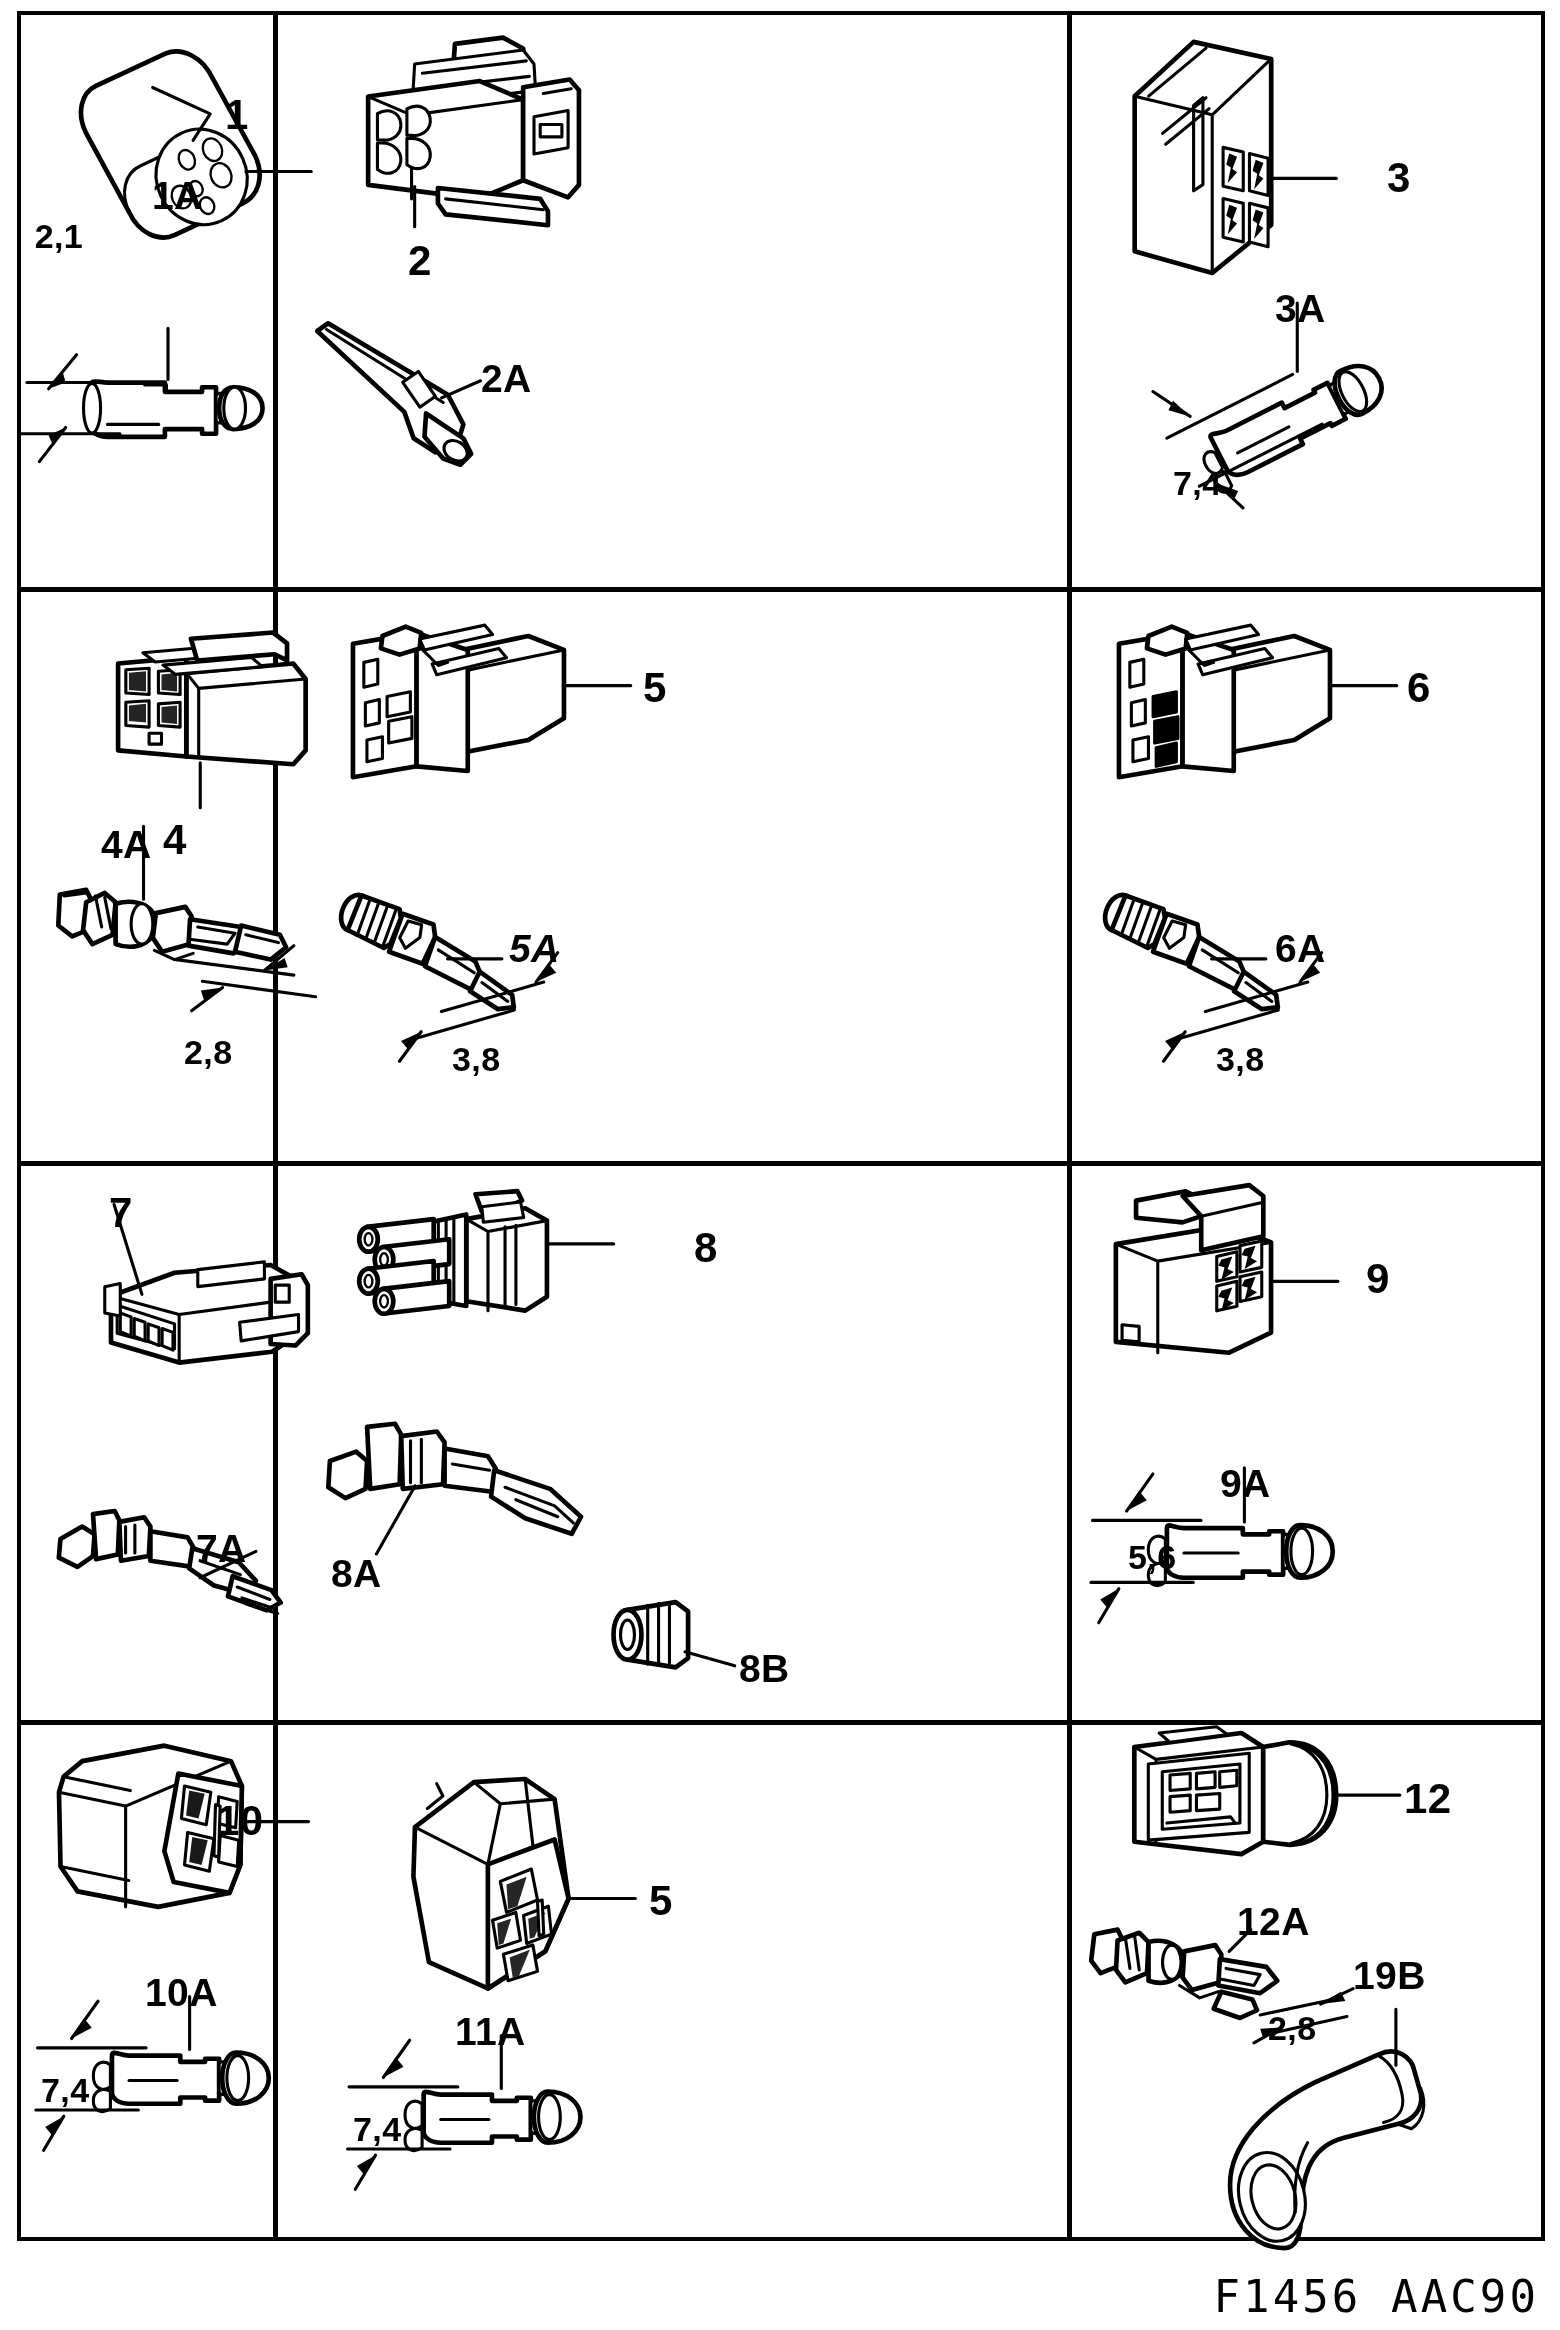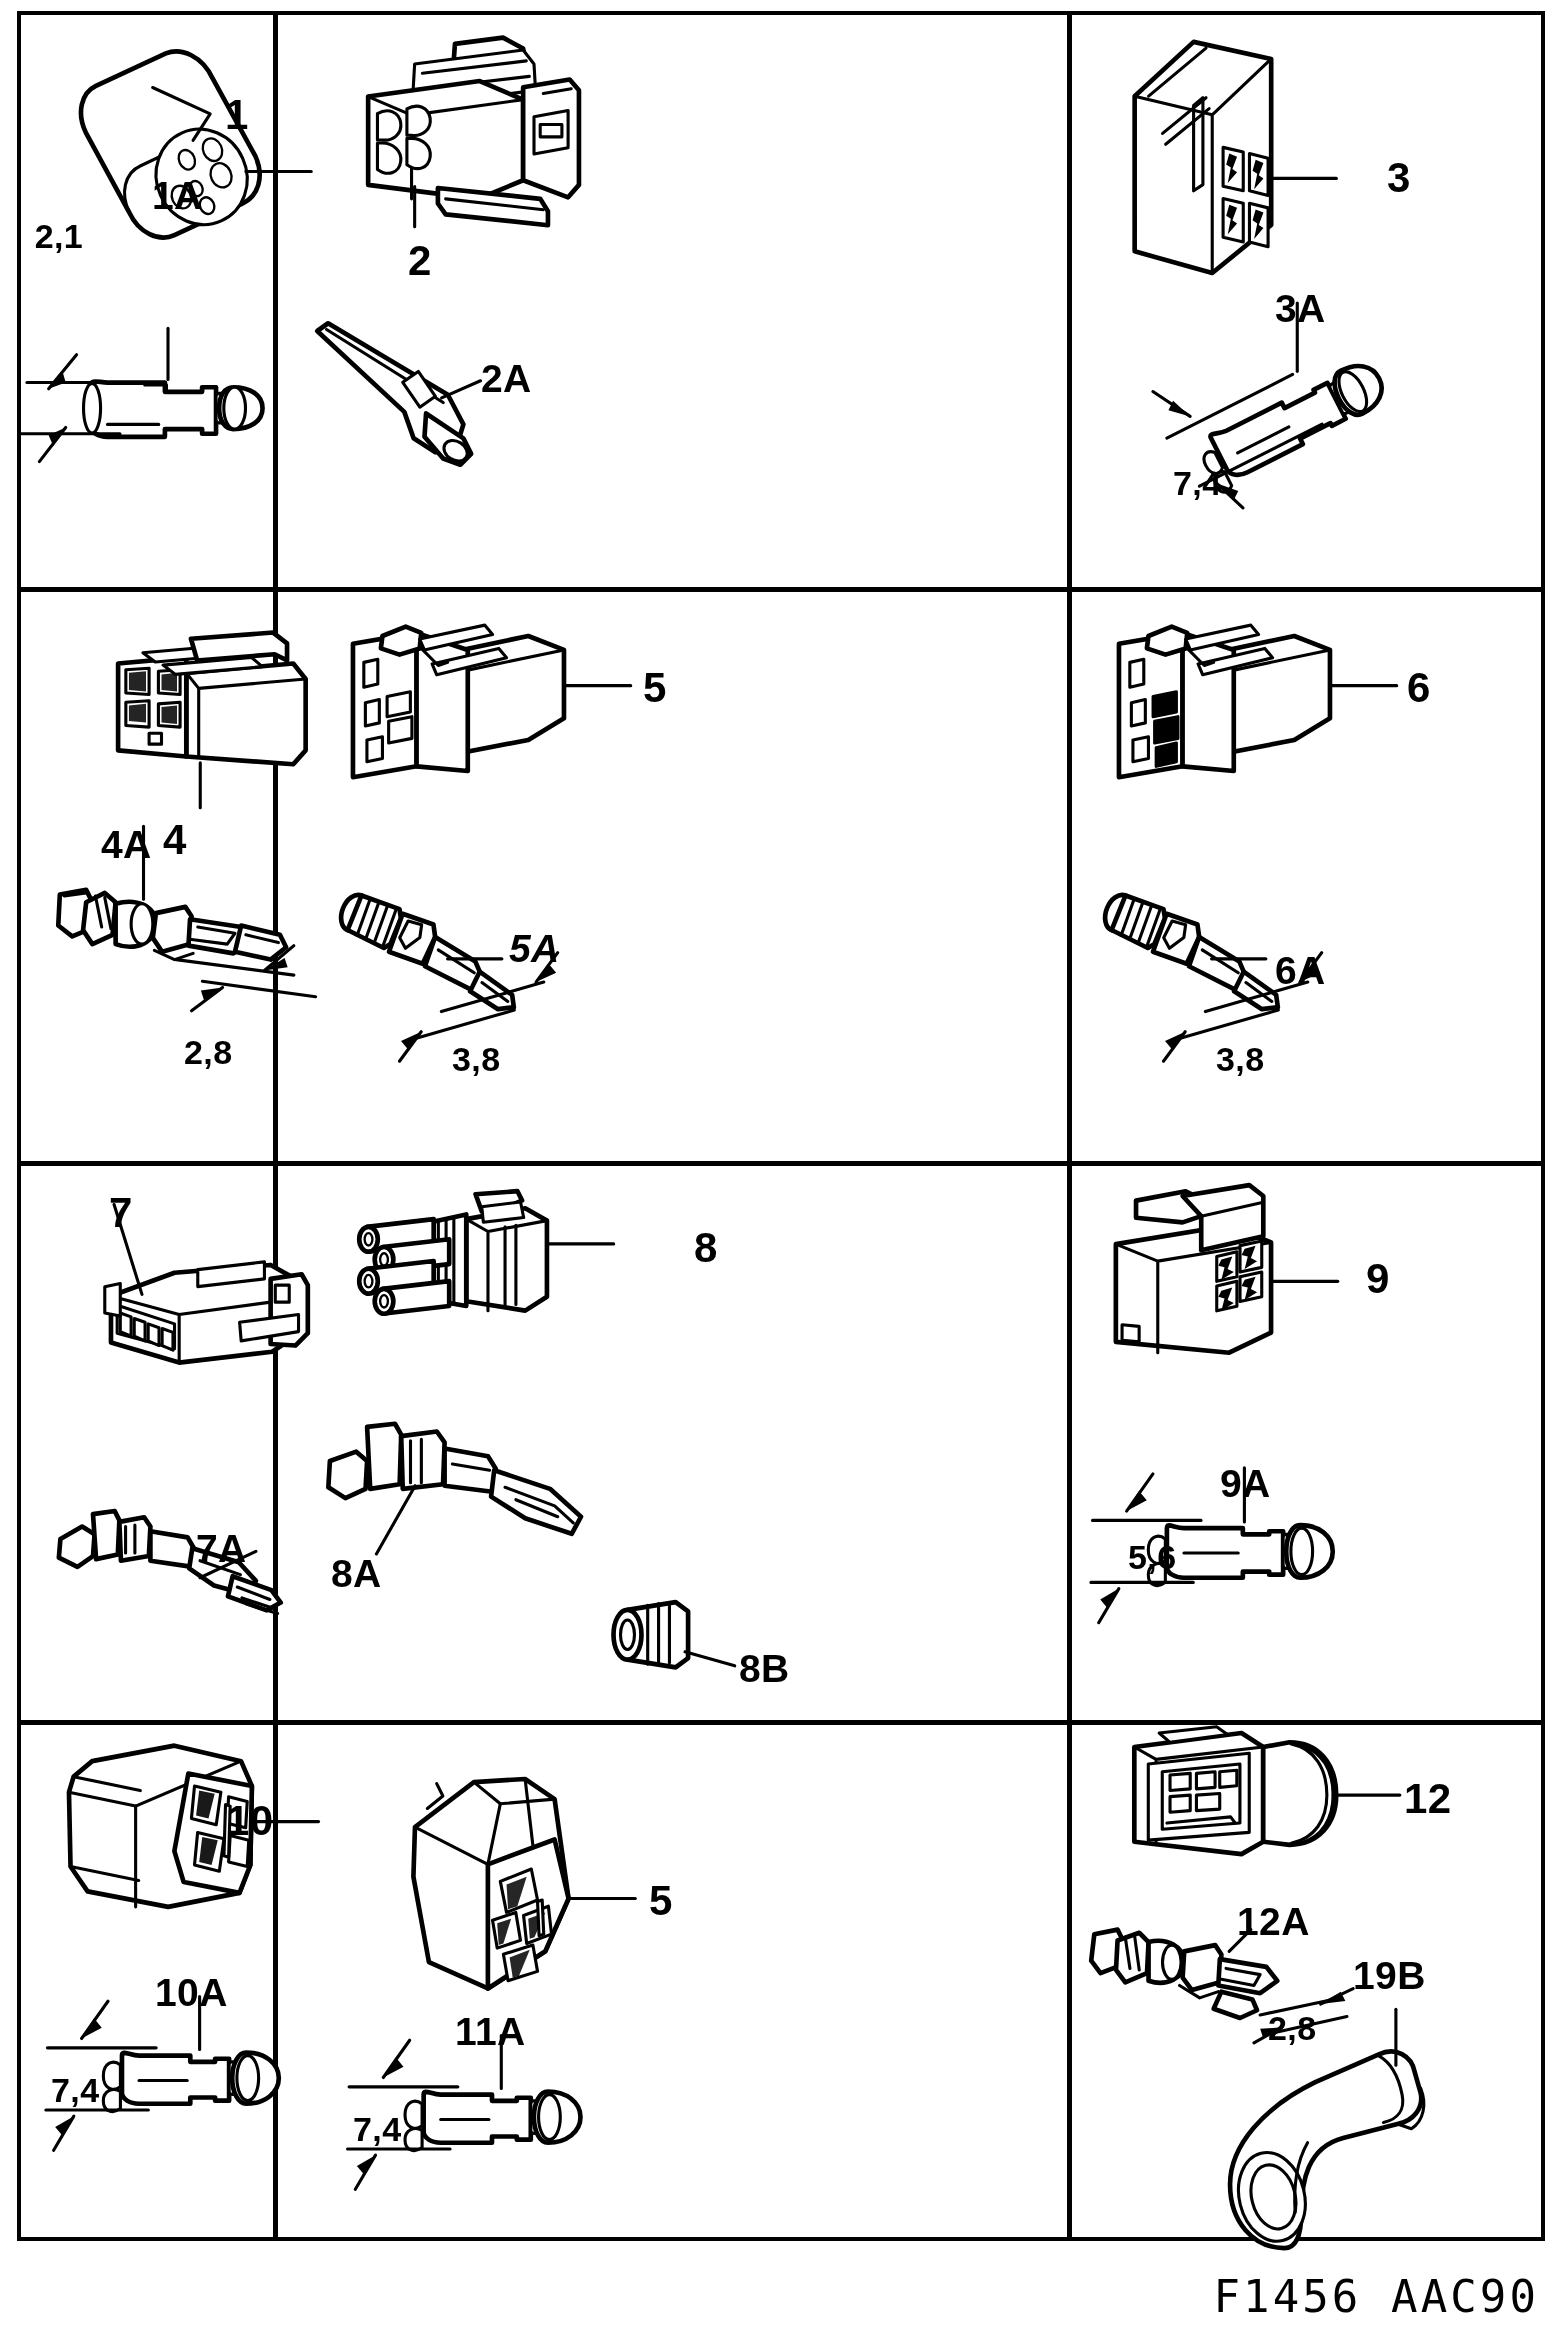--- a/index.html
+++ b/index.html
@@ -322,21 +322,21 @@
       <path class="ln" d="M150 132 L282 94"></path>
       <path class="ln" d="M112 168 L244 130"></path>
       <path class="ln" d="M300 56 L272 94"></path>
         <polygon class="blk" points="272,94 288,70 298,82"></polygon>
       <path class="ln" d="M96 196 L124 158"></path>
         <polygon class="blk" points="124,158 108,182 98,170"></polygon>
       <path class="ln" d="M158 64 L228 64"></path>
     </svg>
 
     <div class="lbl lbl-num" style="left:335px;top:75px;">6</div>
-    <div class="lbl lbl-sub" style="left:203px;top:337px;margin-top:22px;">6A</div>
+    <div class="lbl lbl-sub" style="left:203px;top:337px;">6A</div>
     <div class="lbl lbl-dim" style="left:144px;top:450px;">3,8</div>
   </div>
 
   <div class="cell" style="left:22px;top:1166px;width:252px;height:554px;">
     <svg width="256" height="155" viewBox="0 0 330 200" style="position:absolute;left:78px;top:85px;">
       <path class="fl2" d="M14 58 L96 28 L220 18 L252 36 L252 110 L222 130 L102 144 L14 118 Z"></path>
       <path class="ln" d="M14 58 L102 82 L102 144 M102 82 L220 66 L252 36 M220 66 L220 120"></path>
 
       <path class="fl" d="M22 70 L96 94 L96 126 L22 106 Z"></path>
       <path class="fl" d="M26 80 L40 85 L40 110 L26 104 Z"></path>
@@ -471,21 +471,21 @@
         <polygon class="blk" points="24,144 10,170 0,158"></polygon>
 
       <path class="ln" d="M186 -12 L186 58"></path>
     </svg>
 
     <div class="lbl lbl-num" style="left:294px;top:92px;">9</div>
     <div class="lbl lbl-sub" style="left:148px;top:270px;margin-top:28px;">9A</div>
     <div class="lbl lbl-dim" style="left:56px;top:374px;">5,6</div>
   </div>
 
-  <div class="cell" style="left:18px;top:1725px;width:252px;height:516px;">
+  <div class="cell" style="left:8px;top:1725px;width:252px;height:516px;">
     <svg width="256" height="186" viewBox="0 0 330 240" style="position:absolute;left:40px;top:15.5px;">
 
       <path class="fl2" d="M14 66 L20 46 L44 26 L150 6 L236 26 L250 58 L248 160 L234 196 L142 214 L38 194 L16 162 Z"></path>
       <path class="ln" d="M14 66 L100 84 L100 214"></path>
       <path class="ln" d="M20 46 L106 64 M16 162 L104 180"></path>
       <path class="ln" d="M100 84 L236 26"></path>
 
       <path class="fl2" d="M168 42 L250 58 L248 160 L234 196 L162 182 L150 142 Z"></path>
       <path class="fl" d="M176 58 L210 66 L204 108 L172 100 Z"></path>
       <path class="fl" d="M180 118 L214 126 L208 168 L176 160 Z"></path>

